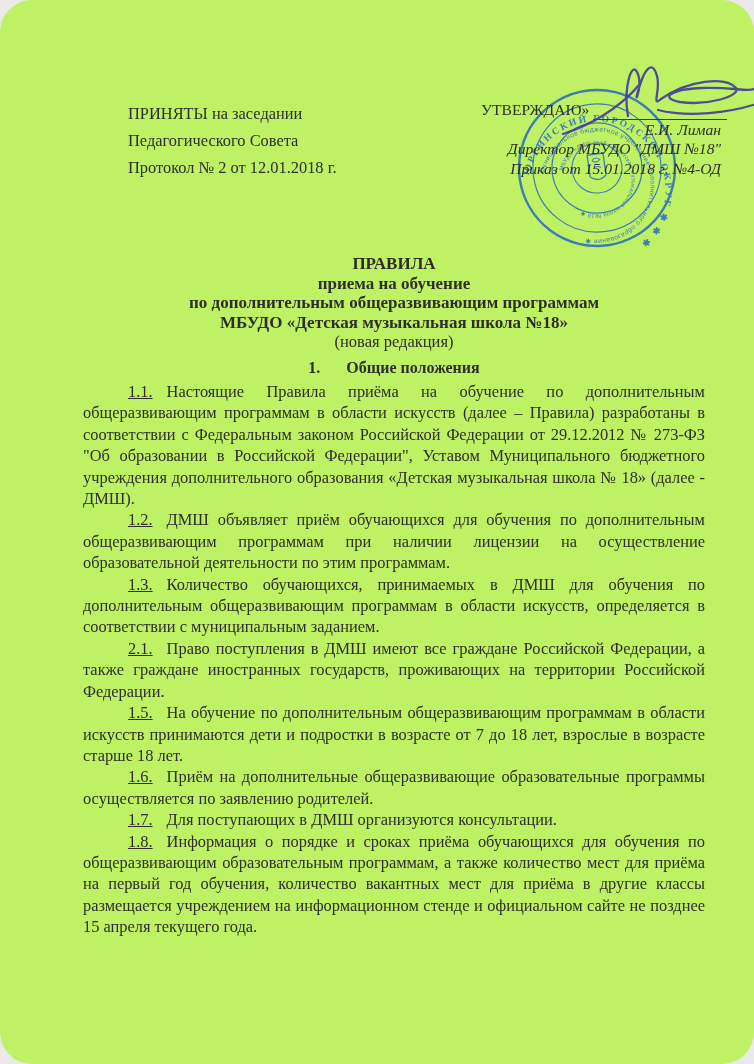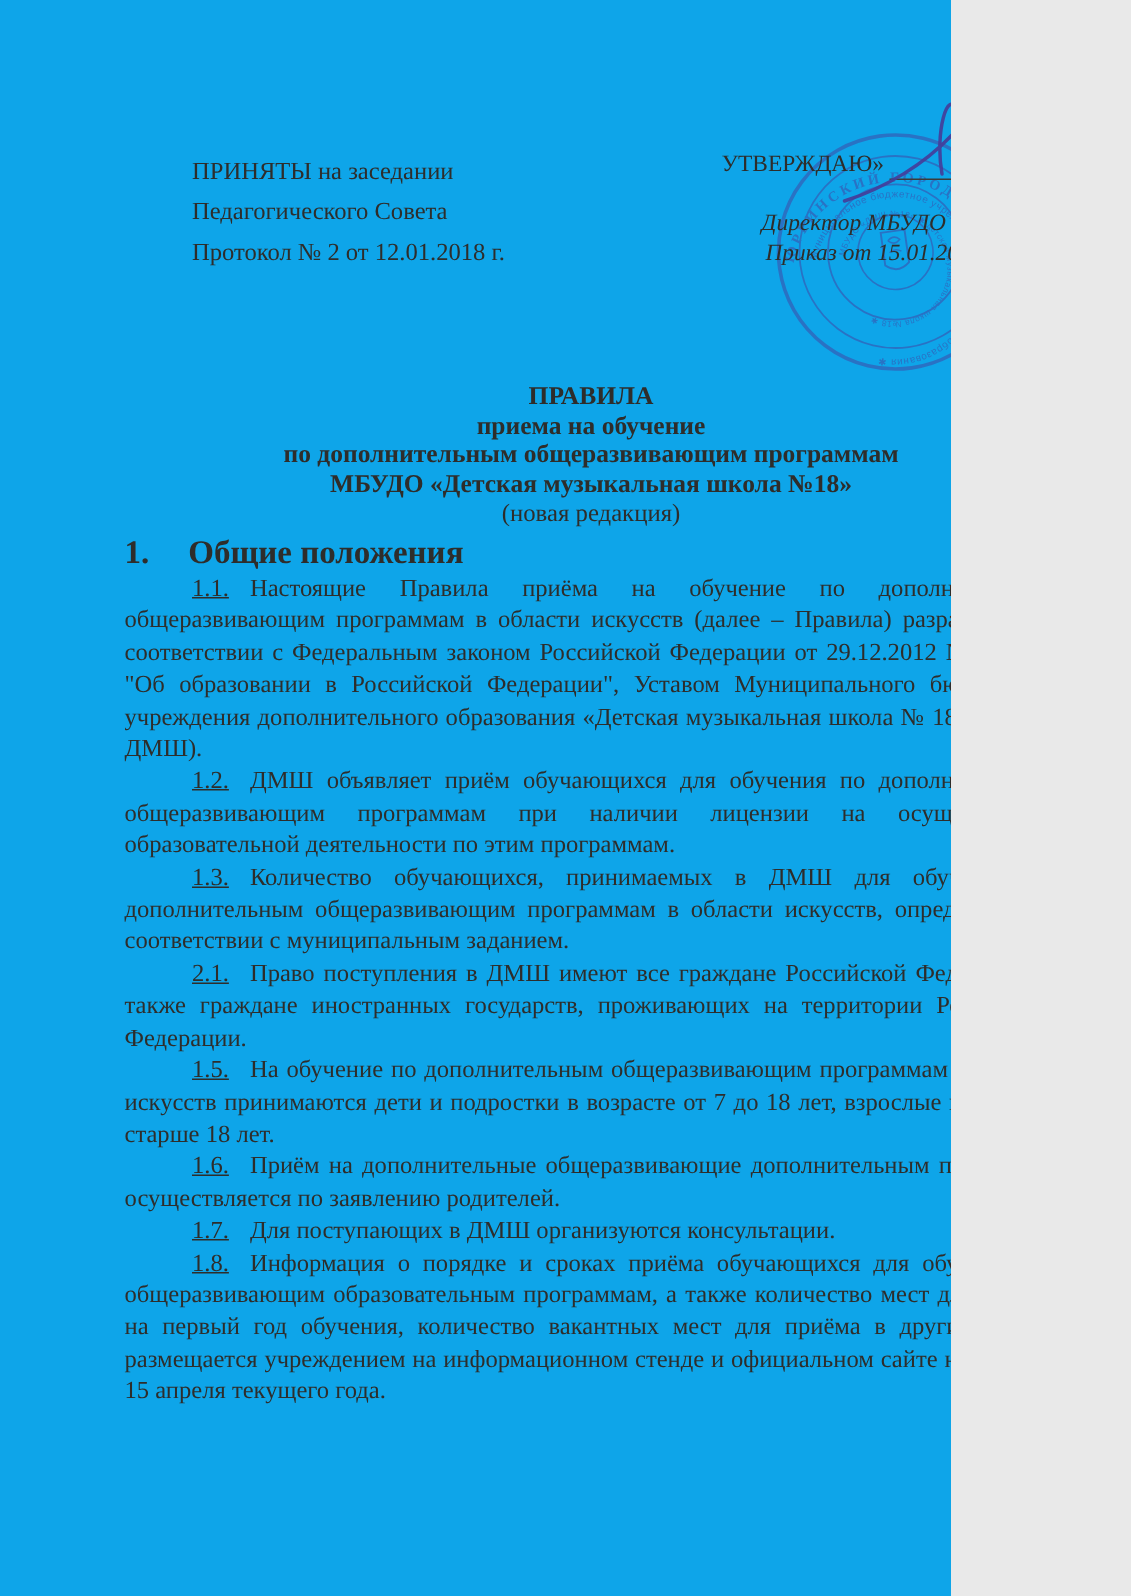--- a/index.html
+++ b/index.html
@@ -2,23 +2,24 @@
 <html lang="ru"><head>
 <meta charset="utf-8">
 <style>
   html,body{margin:0;padding:0;}
   body{
     width:754px;height:1064px;
     background:#e9e9e9;
     font-family:"Liberation Serif","DejaVu Serif",serif;
   }
   .page{
-    position:relative;width:634px;height:1064px;
-    background:#0ea5e9;overflow:hidden;
+    position:relative;width:754px;height:1064px;
+    background:#bef264;overflow:hidden;
     color:#2e2d2b;
+    border-radius:32px;
   }
   
   .accept-block{
     position:absolute;left:128px;top:100px;
     font-size:16.4px;line-height:27px;
   }
   .accept-block div{white-space:nowrap;}
   .approve-block{
     position:absolute;left:481px;top:100px;width:246px;
     font-size:15.6px;line-height:19.5px;
@@ -47,21 +48,21 @@
     font-size:17px;line-height:19.5px;
   }
   .title-block .subtitle{font-weight:normal;font-size:16.5px;}
   
   .body-text{
     position:absolute;left:83px;top:357px;width:622px;
     font-size:16.4px;line-height:21.4px;
     text-align:justify;
   }
   .section-heading{
-    text-align:left;font-weight:bold;font-size:22px;
+    text-align:center;font-weight:bold;font-size:16px;
     line-height:22px;margin:0 0 2px 0;
   }
   .section-heading .snum{margin-right:26px;}
   .body-text p.para{margin:0;text-indent:45px;}
   .pnum{margin-right:14px;text-decoration:underline;}
 </style>
 </head>
 <body>
 
 <div class="page">
@@ -131,18 +132,18 @@
 
   <div class="body-text">
     <div class="section-heading">
       <span class="snum">1.</span><span>Общие положения</span>
     </div>
     <p class="para"><span class="pnum">1.1.</span><span>Настоящие Правила приёма на обучение по дополнительным общеразвивающим  программам в области искусств (далее – Правила) разработаны в соответствии с Федеральным законом Российской Федерации от 29.12.2012 № 273-ФЗ "Об образовании в Российской Федерации", Уставом Муниципального бюджетного учреждения дополнительного образования «Детская музыкальная школа № 18» (далее - ДМШ).</span></p>
     <p class="para"><span class="pnum">1.2.</span><span>ДМШ объявляет приём обучающихся для обучения по дополнительным  общеразвивающим программам при наличии лицензии на осуществление образовательной деятельности по этим программам.</span></p>
     <p class="para"><span class="pnum">1.3.</span><span>Количество обучающихся, принимаемых в ДМШ для обучения по дополнительным общеразвивающим программам в области искусств, определяется в соответствии с муниципальным заданием.</span></p>
     <p class="para"><span class="pnum">2.1.</span><span>Право поступления в ДМШ имеют все граждане Российской Федерации, а также граждане иностранных государств, проживающих на территории Российской Федерации.</span></p>
     <p class="para"><span class="pnum">1.5.</span><span>На обучение по дополнительным общеразвивающим программам в области искусств принимаются дети и подростки в возрасте от 7 до 18 лет, взрослые в возрасте старше 18 лет.</span></p>
-    <p class="para"><span class="pnum">1.6.</span><span>Приём на дополнительные общеразвивающие дополнительным программы осуществляется по заявлению родителей.</span></p>
+    <p class="para"><span class="pnum">1.6.</span><span>Приём на дополнительные общеразвивающие образовательные программы осуществляется по заявлению родителей.</span></p>
     <p class="para"><span class="pnum">1.7.</span><span>Для поступающих в ДМШ организуются консультации.</span></p>
     <p class="para"><span class="pnum">1.8.</span><span>Информация о порядке и сроках приёма обучающихся для обучения по  общеразвивающим образовательным программам, а также количество мест для приёма на первый год обучения, количество вакантных мест для приёма в другие классы размещается  учреждением на информационном стенде и официальном сайте не позднее 15 апреля текущего года.</span></p>
   </div>
 
 </div>
 
 </body></html>

